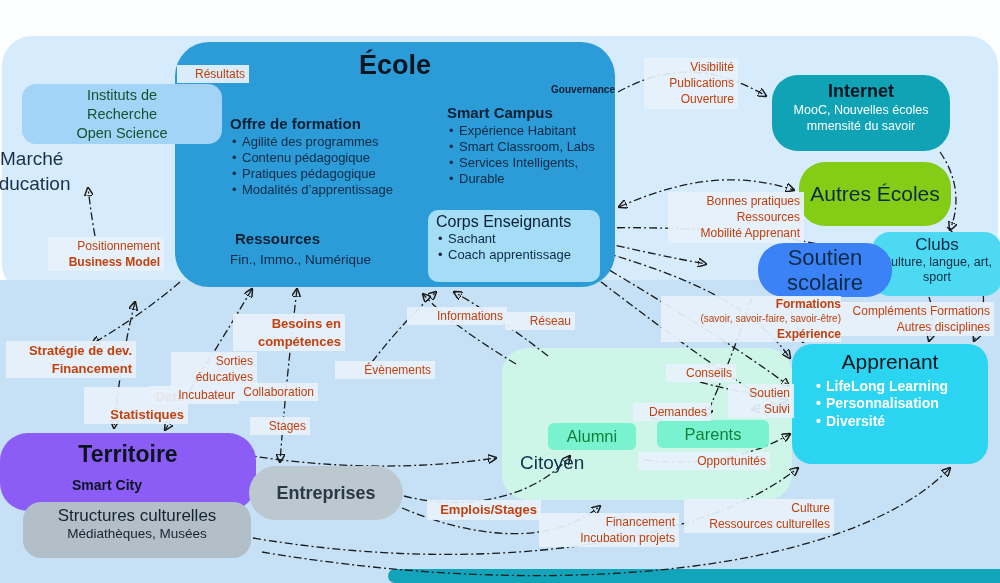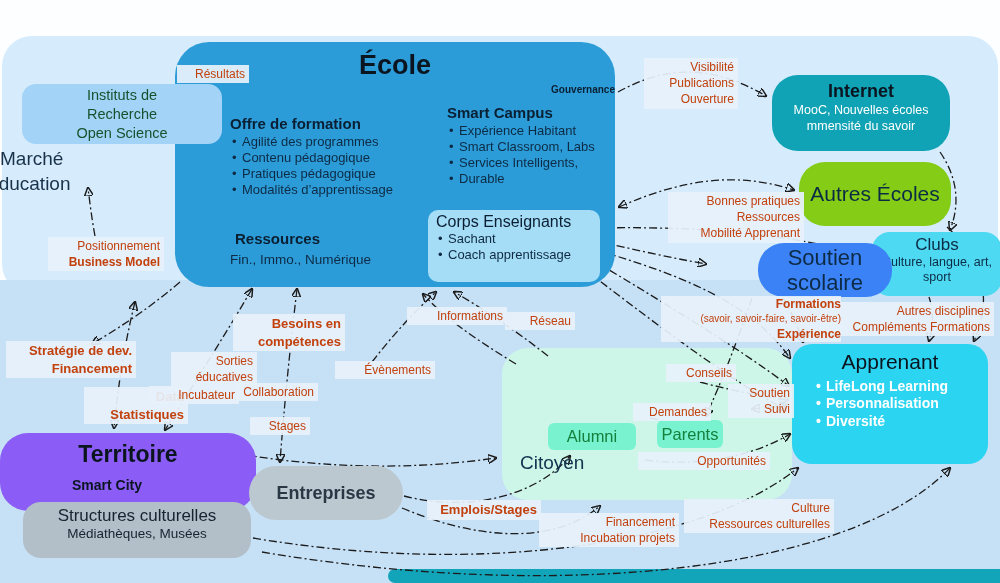--- a/index.html
+++ b/index.html
@@ -41,21 +41,21 @@
   .n-soutien{left:711px;top:243px;width:134px;height:54px;background:#3b82f6;border-radius:26px;
     display:flex;align-items:center;justify-content:center;text-align:center;font-size:22px;line-height:1.15;color:#0d2b45;margin-left:47px;}
   .n-apprenant{left:792px;top:344px;width:196px;height:120px;background:#2bd4f0;border-radius:20px;padding-top:6px;}
   .ap-title{text-align:center;font-size:21px;font-weight:normal;color:#0b1520;}
   .ap-list{margin:4px 0 0 22px;font-size:14px;font-weight:bold;color:#fff;}
   .ap-list li{padding-left:12px;}
   .ap-list li::before{color:#fff;}
   .badge{position:absolute;background:#79f3cf;border-radius:6px;display:flex;align-items:center;justify-content:center;
     font-size:16.5px;color:#15803d;}
   .n-alumni{left:548px;top:423px;width:88px;height:27px;}
-  .n-parents{left:657px;top:420px;width:66px;height:28px;}
+  .n-parents{left:657px;top:420px;width:112px;height:28px;}
   .t-citoyen{position:absolute;left:520px;top:452px;font-size:19px;color:#13324e;}
   .n-territoire{left:0;top:433px;width:256px;height:78px;background:#8b5cf6;border-radius:28px;}
   .ter-t{text-align:center;font-size:23px;font-weight:bold;color:#0b1520;margin-top:8px;}
   .ter-s{position:absolute;left:72px;top:44px;font-size:14px;font-weight:bold;color:#0b1520;}
   .n-entreprises{left:249px;top:466px;width:154px;height:54px;background:#bcc8d0;border-radius:27px;
     display:flex;align-items:center;justify-content:center;font-size:18px;font-weight:bold;color:#2a3845;}
   .n-structures{left:23px;top:502px;width:228px;height:56px;background:#b2bec8;border-radius:18px;text-align:center;padding-top:4px;color:#16242f;}
   .st-t{font-size:17px;}
   .st-s{font-size:13.5px;}
   .t-marche{position:absolute;left:-14px;top:147px;font-size:19px;color:#18324a;line-height:1.3;}
@@ -244,22 +244,22 @@
     <div>Ouverture</div>
   </div>
 
   <div class="flabel lb-bonnes">
     <div>Bonnes pratiques</div>
     <div>Ressources</div>
     <div>Mobilité Apprenant</div>
   </div>
 
   <div class="flabel lb-complements">
+    <div>Compléments Formations</div>
     <div>Autres disciplines</div>
-    <div>Compléments Formations</div>
   </div>
 
   <div class="flabel lb-formations">
     <div class="b">Formations</div>
     <div class="fd">(savoir, savoir-faire, savoir-être)</div>
     <div class="b">Expérience</div>
   </div>
 
   <div class="flabel lb-conseils">Conseils</div>
   <div class="flabel lb-soutien-suivi">

